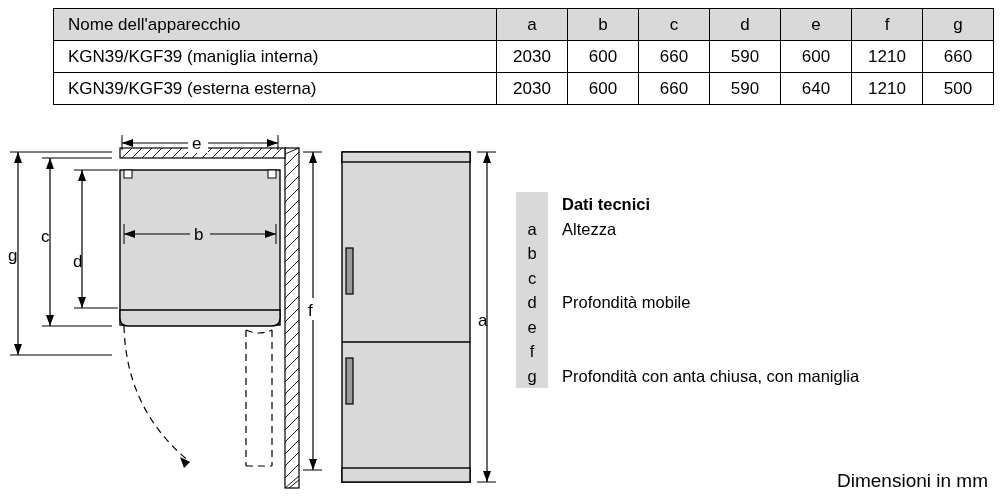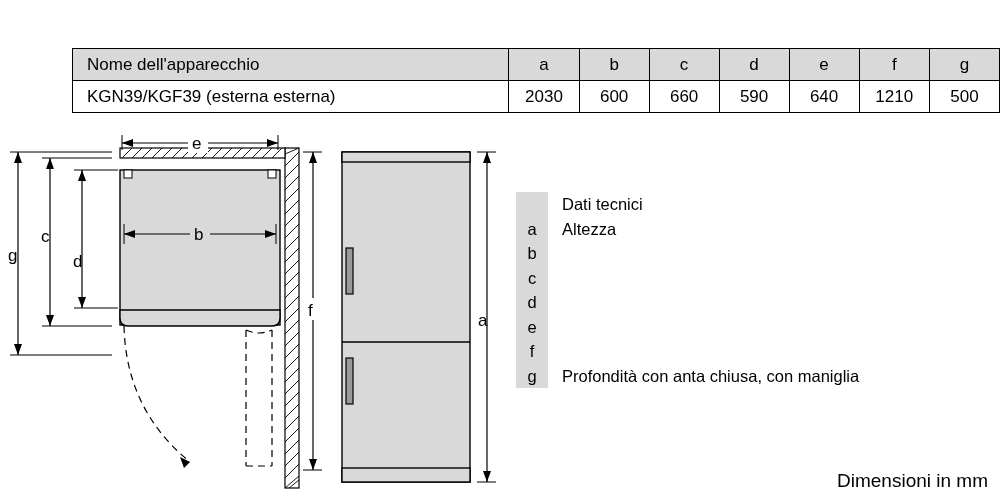--- a/index.html
+++ b/index.html
@@ -12,25 +12,24 @@
     background: #ffffff;
     font-family: "Liberation Sans", sans-serif;
     color: #000000;
     overflow: hidden;
     position: relative;
   }
 
   
   .spec-table {
     position: absolute;
-    left: 72px;
+    left: 53px;
     top: 8px;
     border-collapse: collapse;
     font-size: 17px;
-    margin-top: 40px;
   }
   .spec-table td {
     border: 1px solid #000;
     height: 31px;
     padding: 0 8px;
     white-space: nowrap;
   }
   .spec-table td.name-col {
     width: 420px;
     text-align: left;
@@ -70,21 +69,21 @@
     flex: 0 0 32px;
   }
   .legend-key.blank {
     color: transparent;
   }
   .legend-label {
     padding-left: 14px;
     line-height: 24.5px;
   }
   .legend-title {
-    font-weight: normal;
+    font-weight: bold;
   }
 
   .units {
     position: absolute;
     right: 12px;
     bottom: 8px;
     font-size: 19px;
   }
 
   
@@ -101,20 +100,30 @@
   <tbody>
     <tr class="header-row">
       <td class="name-col">Nome dell'apparecchio</td>
       <td class="val-col">a</td>
       <td class="val-col">b</td>
       <td class="val-col">c</td>
       <td class="val-col">d</td>
       <td class="val-col">e</td>
       <td class="val-col">f</td>
       <td class="val-col">g</td>
+    </tr>
+    <tr>
+      <td class="name-col">KGN39/KGF39 (maniglia interna)</td>
+      <td class="val-col">2030</td>
+      <td class="val-col">600</td>
+      <td class="val-col">660</td>
+      <td class="val-col">590</td>
+      <td class="val-col">600</td>
+      <td class="val-col">1210</td>
+      <td class="val-col">660</td>
     </tr>
     <tr>
       <td class="name-col">KGN39/KGF39 (esterna esterna)</td>
       <td class="val-col">2030</td>
       <td class="val-col">600</td>
       <td class="val-col">660</td>
       <td class="val-col">590</td>
       <td class="val-col">640</td>
       <td class="val-col">1210</td>
       <td class="val-col">500</td>
@@ -275,20 +284,21 @@
     <div class="legend-label">Altezza</div>
   </div>
   <div class="legend-row">
     <div class="legend-key">b</div>
   </div>
   <div class="legend-row">
     <div class="legend-key">c</div>
   </div>
   <div class="legend-row">
     <div class="legend-key">d</div>
+    <div class="legend-label">Profondità mobile</div>
   </div>
   <div class="legend-row">
     <div class="legend-key">e</div>
   </div>
   <div class="legend-row">
     <div class="legend-key">f</div>
   </div>
   <div class="legend-row">
     <div class="legend-key">g</div>
     <div class="legend-label">Profondità con anta chiusa, con maniglia</div>

